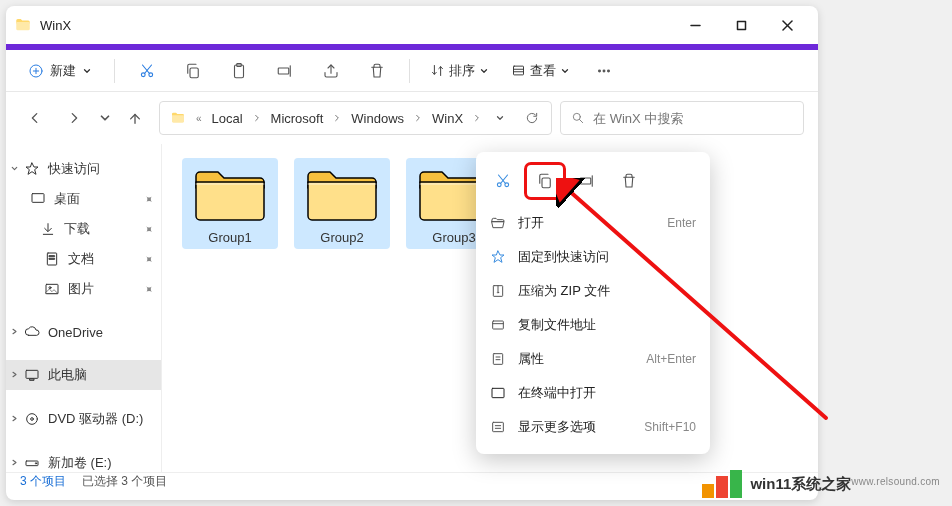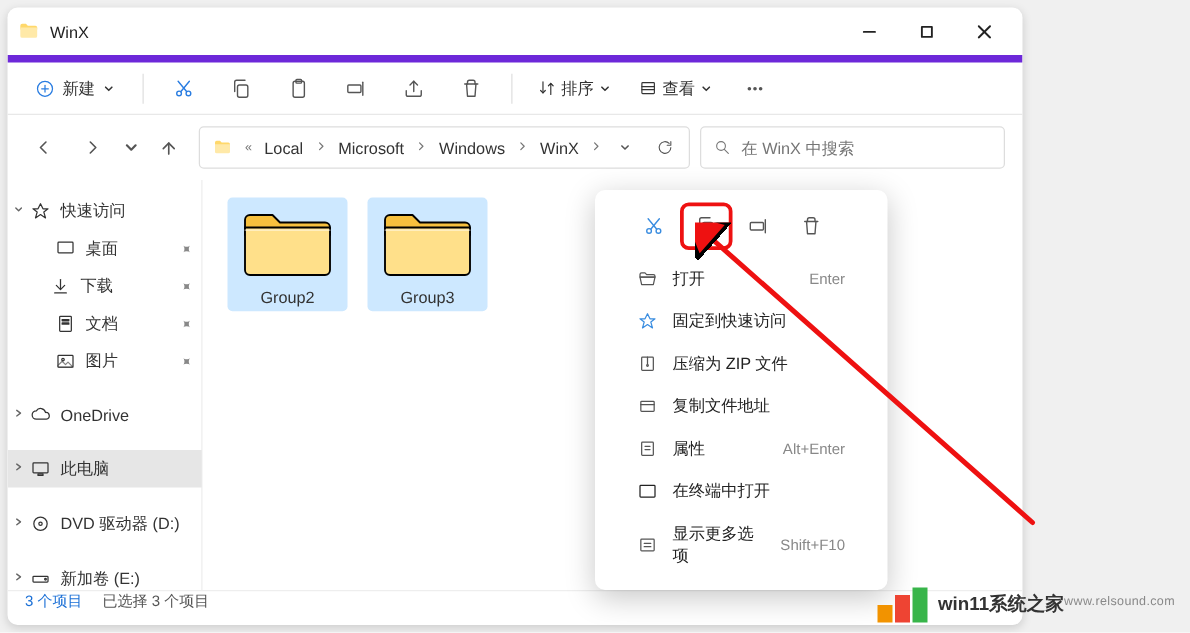--- a/index.html
+++ b/index.html
@@ -35,21 +35,21 @@
 .sb-chev { position: absolute; left: 4px; width: 10px; color: #666; font-size: 10px; }
 .sb-pin { margin-left: auto; color: #888; font-size: 11px; transform: rotate(45deg); }
 .sb-icon { width: 16px; height: 16px; display: flex; align-items: center; justify-content: center; }
 .sb-gap { height: 14px; }
 .content { flex: 1; padding: 14px 20px; display: flex; gap: 16px; align-items: flex-start; }
 .folder-item { width: 96px; display: flex; flex-direction: column; align-items: center; gap: 4px; cursor: pointer; padding: 4px; }
 .folder-item.sel { background: #cde8ff; border-radius: 4px; }
 .folder-icon-lg { width: 80px; height: 64px; }
 .folder-label { font-size: 13px; color: #333; text-align: center; }
 .statusbar { height: 28px; border-top: 1px solid #eee; display: flex; padding: 0 14px; gap: 16px; font-size: 12px; color: #555; }
-.ctxmenu { position: absolute; left: 476px; top: 152px; width: 234px; background: #fff; border-radius: 8px; box-shadow: 0 6px 24px rgba(0,0,0,0.22); padding: 10px 22px; z-index: 50; }
+.ctxmenu { position: absolute; left: 476px; top: 152px; width: 234px; background: #fff; border-radius: 8px; box-shadow: 0 6px 24px rgba(0,0,0,0.22); padding: 10px 2px; z-index: 50; }
 .ctx-icons { display: flex; gap: 4px; padding: 2px 6px 8px 6px; }
 .ctx-iconbtn { width: 38px; height: 34px; display: flex; align-items: center; justify-content: center; border-radius: 5px; cursor: pointer; color: #555; }
 .ctx-iconbtn svg { width: 18px; height: 18px; }
 .ctx-iconbtn.hl { outline: 3px solid #e11; outline-offset: -1px; }
 .ctx-row { display: flex; align-items: center; padding: 8px 12px; gap: 12px; font-size: 13px; color: #222; cursor: pointer; border-radius: 4px; }
 .ctx-row svg { width: 16px; height: 16px; color: #555; flex-shrink: 0; }
 .ctx-shortcut { margin-left: auto; color: #888; font-size: 12px; }
 .arrow-svg { position: absolute; left: 556px; top: 178px; width: 280px; height: 250px; z-index: 60; pointer-events: none; }
 .watermark { position: absolute; right: 12px; bottom: 8px; display: flex; align-items: center; gap: 8px; z-index: 70; }
 .wm-logo { display: flex; gap: 2px; }
@@ -251,21 +251,21 @@
         <span class="sb-chev"><svg width="9" height="9" viewBox="0 0 12 12">
               <polyline points="3,4.5 6,7.5 9,4.5"></polyline>
             </svg></span>
         <span class="sb-icon">
             <svg viewBox="0 0 24 24" fill="#f5b301" stroke="#f5b301">
               <polygon points="12,3 15,9 21,9 16,13 18,20 12,16 6,20 8,13 3,9 9,9"></polygon>
             </svg>
           </span>
         <span>快速访问</span>
       </div>
-      <div class="sb-item" style="padding-left:38px">
+      <div class="sb-item" style="padding-left:24px">
         <span class="sb-icon">
             <svg viewBox="0 0 24 24" fill="#3db3e6" stroke="none">
               <rect x="3" y="4" width="18" height="13" rx="1"></rect>
             </svg>
           </span>
         <span>桌面</span>
         <span class="sb-pin">✦</span>
       </div>
       <div class="sb-item" style="padding-left:34px">
         <span class="sb-icon">
@@ -347,20 +347,28 @@
             <svg viewBox="0 0 24 24" fill="#888" stroke="none">
               <rect x="3" y="9" width="18" height="7" rx="1"></rect>
               <circle cx="18" cy="12.5" r="1" fill="#ccc"></circle>
             </svg>
           </span>
         <span>新加卷 (E:)</span>
       </div>
     </div>
 
     <div class="content">
+      <div class="folder-item sel">
+        <svg class="folder-icon-lg" viewBox="0 0 80 64">
+            <path d="M6 14a4 4 0 0 1 4-4h18l6 6h36a4 4 0 0 1 4 4v6H6z" fill="#f7c03e"></path>
+            <path d="M6 20h68v34a4 4 0 0 1-4 4H10a4 4 0 0 1-4-4z" fill="#ffe08a"></path>
+            <path d="M6 22h68" stroke="#fff" stroke-width="1" opacity="0.6"></path>
+          </svg>
+        <span class="folder-label">Group1</span>
+      </div>
       <div class="folder-item sel">
         <svg class="folder-icon-lg" viewBox="0 0 80 64">
             <path d="M6 14a4 4 0 0 1 4-4h18l6 6h36a4 4 0 0 1 4 4v6H6z" fill="#f7c03e"></path>
             <path d="M6 20h68v34a4 4 0 0 1-4 4H10a4 4 0 0 1-4-4z" fill="#ffe08a"></path>
             <path d="M6 22h68" stroke="#fff" stroke-width="1" opacity="0.6"></path>
           </svg>
         <span class="folder-label">Group2</span>
       </div>
       <div class="folder-item sel">
         <svg class="folder-icon-lg" viewBox="0 0 80 64">

